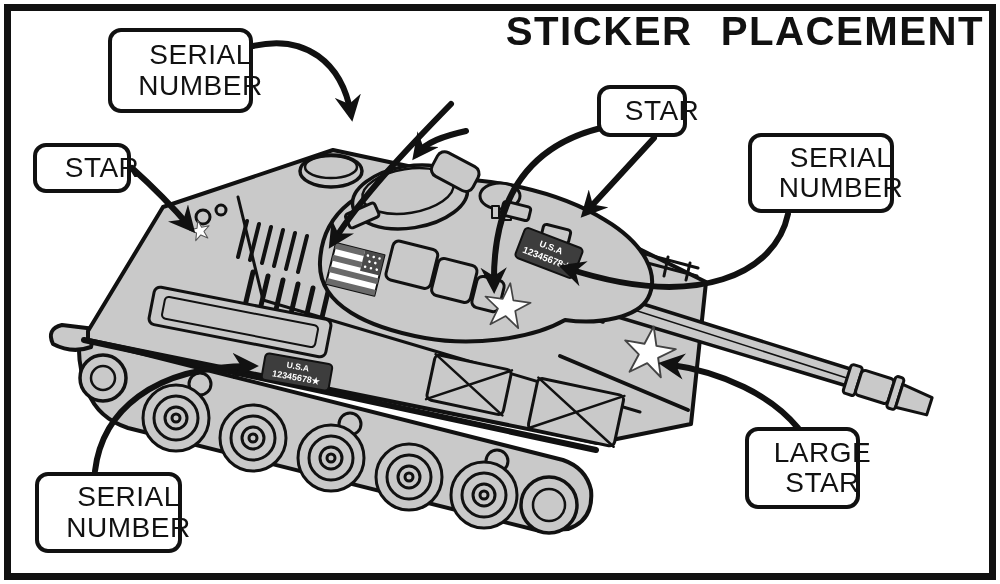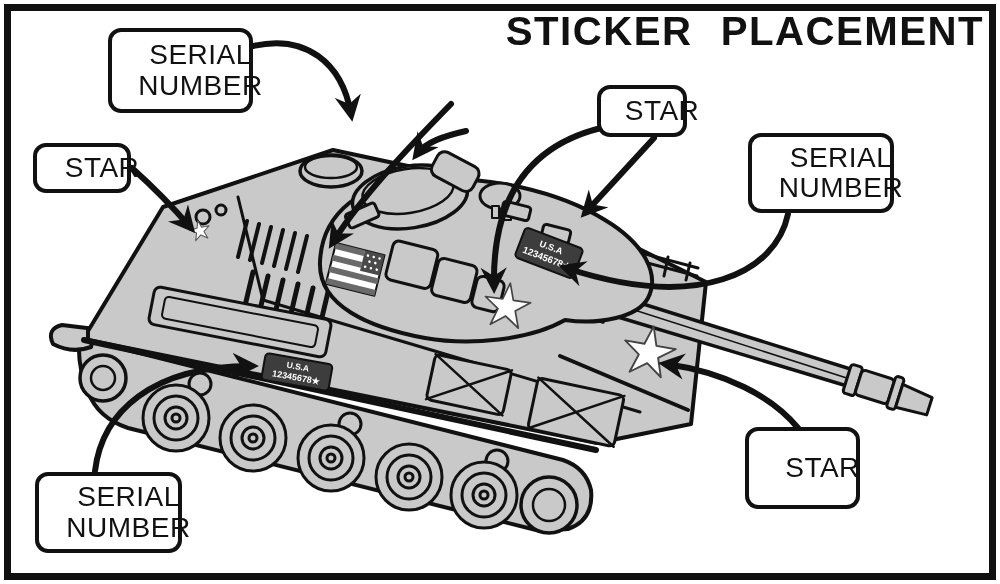--- a/index.html
+++ b/index.html
@@ -238,16 +238,17 @@
   <span>SERIAL</span>
   <span>NUMBER</span>
 </div>
 
 <div class="lbl" id="lbl-serial-bl">
   <span>SERIAL</span>
   <span>NUMBER</span>
 </div>
 
 <div class="lbl" id="lbl-large-star">
+  <span>LARGE</span>
   <span>STAR</span>
 </div>
 
 </div>
 
 </body></html>

